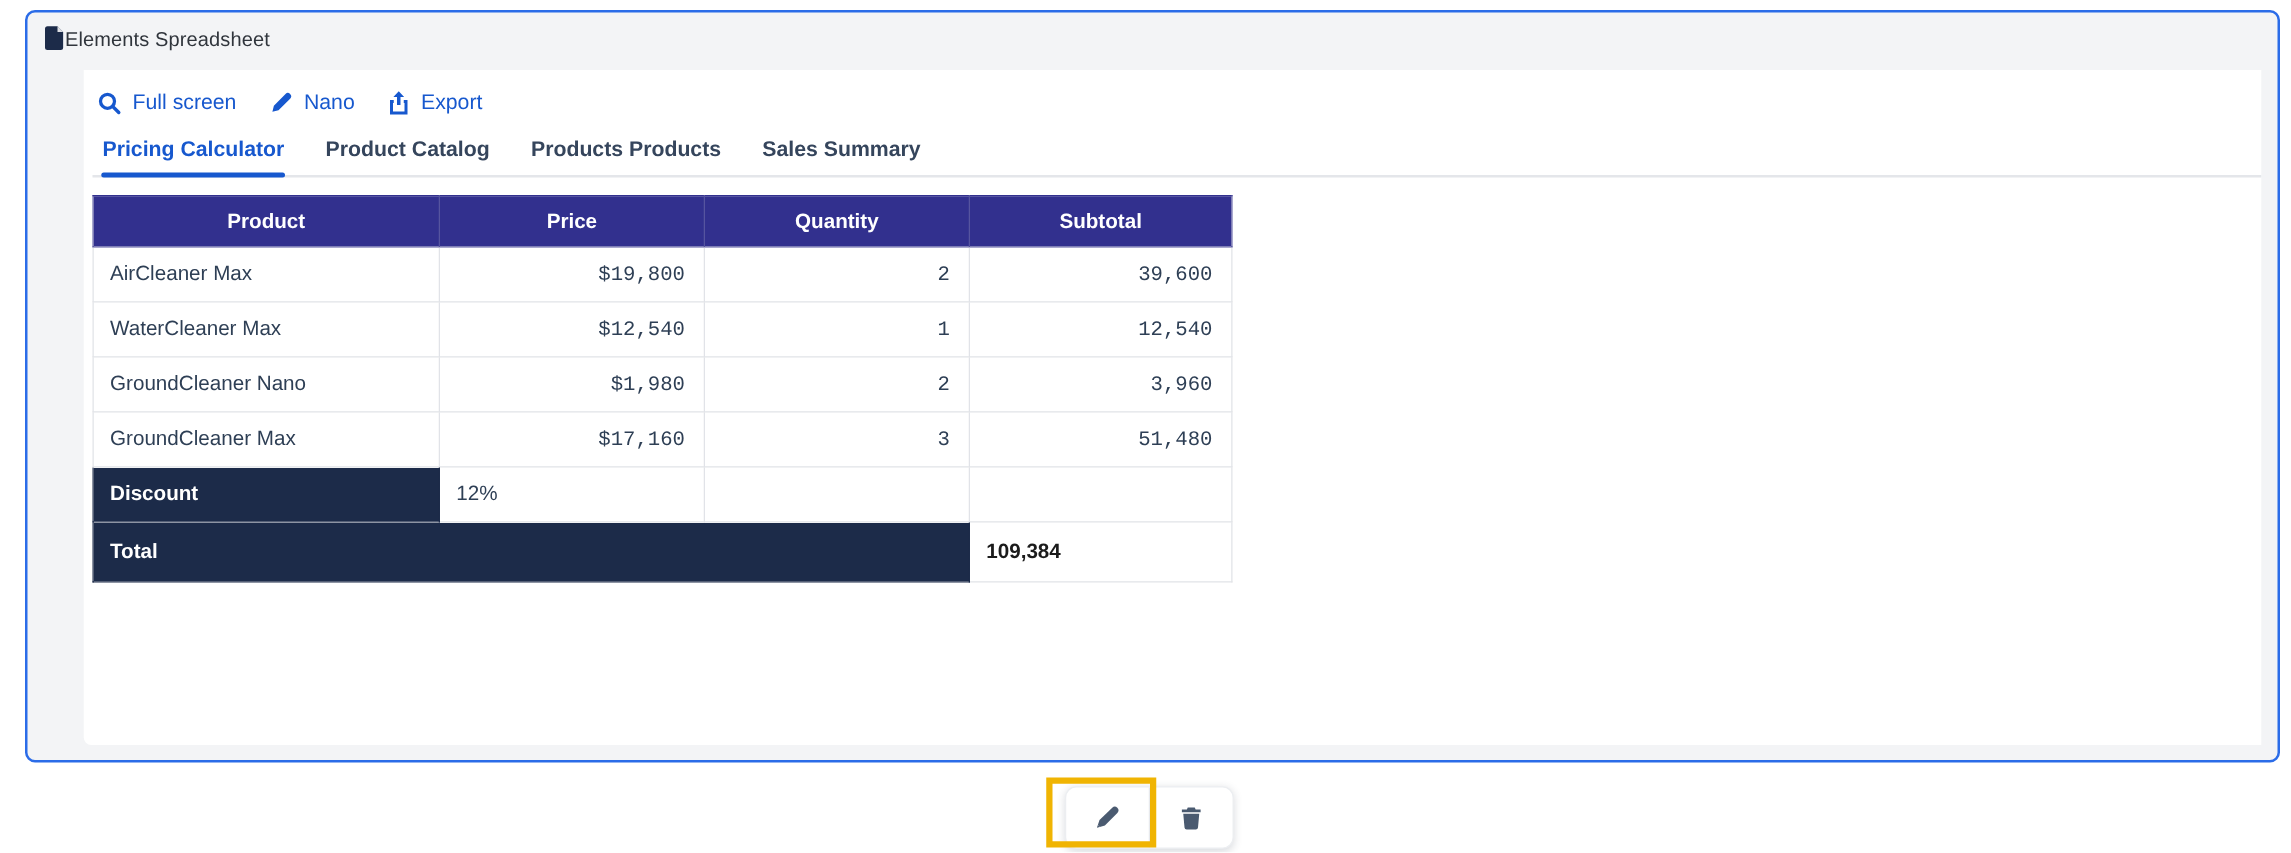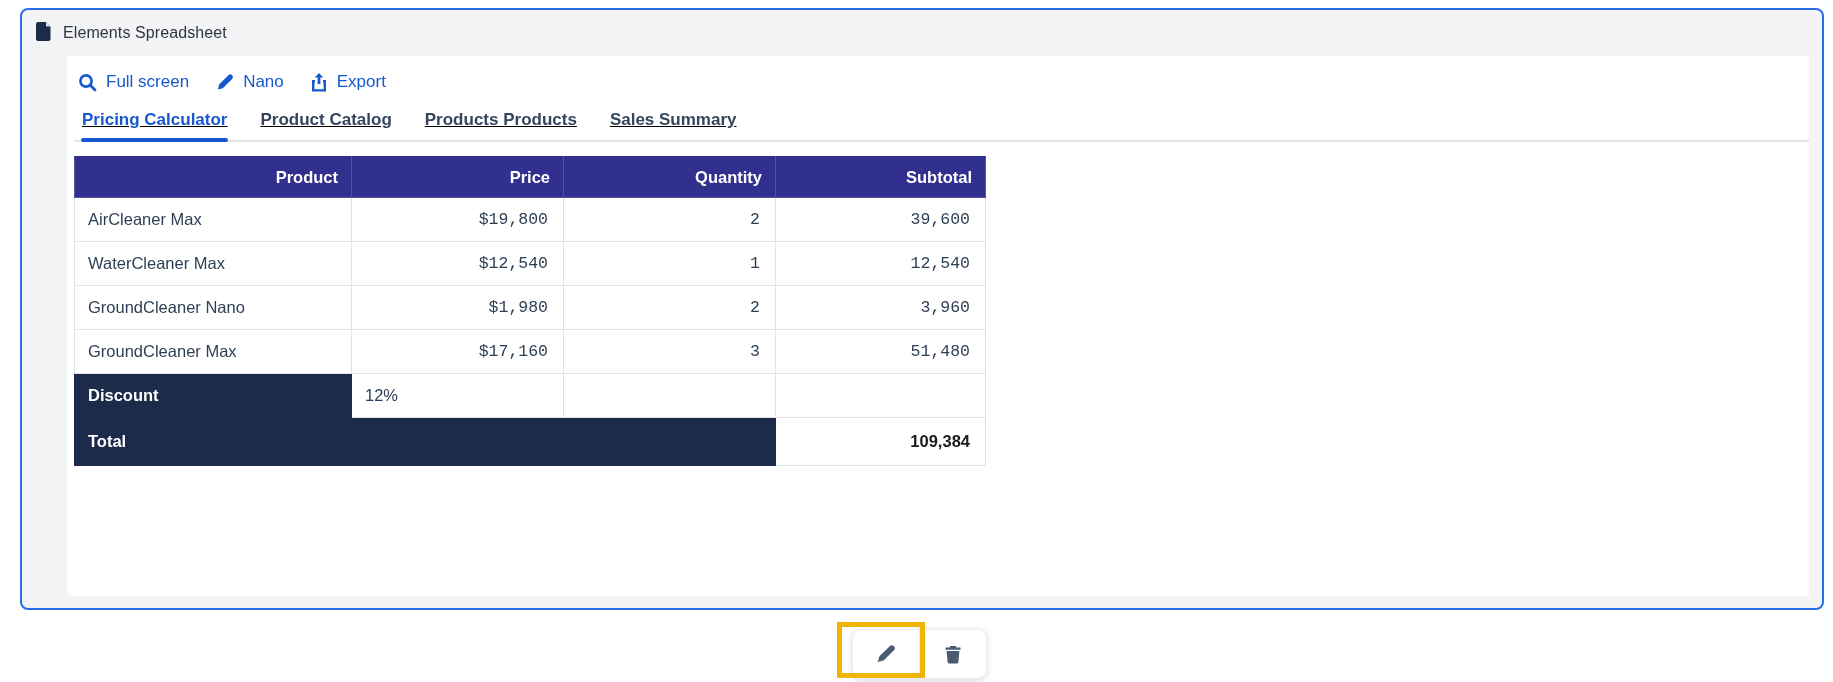--- a/index.html
+++ b/index.html
@@ -2,51 +2,51 @@
 <html><head>
 <meta charset="utf-8">
 <style>
   html,body{margin:0;padding:0;background:#fff;}
   .stage{position:relative;width:1833px;height:682px;background:#ffffff;overflow:hidden;
          font-family:"Liberation Sans","DejaVu Sans",sans-serif;-webkit-font-smoothing:antialiased;}
 
   
   .panel{position:absolute;left:20px;top:8px;width:1804px;height:602px;box-sizing:border-box;
          border:2px solid #2b6ce8;border-radius:8px;background:#f3f4f6;}
-  .title-row{display:flex;align-items:center;gap:11px;height:46px;padding-left:13px;}
+  .title-row{display:flex;align-items:center;height:46px;padding-left:13px;}
   .title{font-size:16px;font-weight:400;color:#30353c;margin:0;letter-spacing:.1px;}
   .content{position:absolute;top:46px;left:0;right:13px;bottom:12px;background:#ffffff;
            box-sizing:border-box;padding:7px 0 0 7px;border-bottom-left-radius:6px;margin-left:45px;}
 
   
   .toolbar{display:flex;align-items:center;gap:26px;height:38px;padding-left:4px;}
   .tool{display:inline-flex;align-items:center;gap:9px;color:#1758ce;font-size:17px;
         text-decoration:none;cursor:pointer;background:none;border:none;padding:0;
         font-family:inherit;}
   .tool svg{display:block;}
 
   
-  .tabs{display:flex;gap:31px;margin-top:5px;border-bottom:2px solid #e4e6ea;padding-left:7px;text-decoration:underline;}
+  .tabs{display:flex;gap:31px;margin-top:5px;border-bottom:2px solid #e4e6ea;padding-left:7px;}
   .tab{position:relative;font-size:17px;font-weight:600;color:#35455c;padding:4px 1px 10px;
        cursor:pointer;white-space:nowrap;}
   .tab.active{color:#1758ce;}
   .tab.active::after{content:"";position:absolute;left:0;right:0;bottom:-2px;height:4px;
        background:#1758ce;border-radius:2px;}
 
   
   table{border-collapse:collapse;margin:14px 0 0 0;table-layout:fixed;}
   col.c-product{width:277px;} col.c-price{width:212px;} col.c-qty{width:212px;} col.c-sub{width:210px;}
   th,td{box-sizing:border-box;border:1px solid #e1e3e8;font-size:16.5px;overflow:hidden;}
-  th{background:#32308e;border-color:#56549f;color:#ffffff;text-align:right;font-weight:700;
+  th{background:#32308e;border-color:#56549f;color:#ffffff;text-align:center;font-weight:700;
      height:41px;padding:0 13px;border-top-color:#32308e;}
   td{height:44px;background:#ffffff;color:#2e3f55;padding:0 13px;}
   td.num{text-align:right;padding-right:15px;font-family:Liberation Mono, monospace;}
   td.dark{background:#1c2b49;border-color:#1c2b49;color:#ffffff;font-weight:700;}
   tr.total-row td{height:48px;}
-  td.total-value{font-weight:700;color:#1b1b1b;text-align:right;padding-right:15px;}
+  td.total-value{font-weight:700;color:#1b1b1b;padding-right:15px;}
 
   
   .fab-group{position:absolute;left:852px;top:629px;width:133px;height:48px;background:#ffffff;
              border:1px solid #eceef1;border-radius:9px;display:flex;align-items:stretch;
              box-shadow:0 2px 7px rgba(45,55,75,.18);}
   .fab{flex:1;display:flex;align-items:center;justify-content:center;background:transparent;
        border:none;cursor:pointer;padding:0;}
   .fab + .fab{border-left:1px solid #e7e9ed;}
   .fab svg{display:block;}
 

